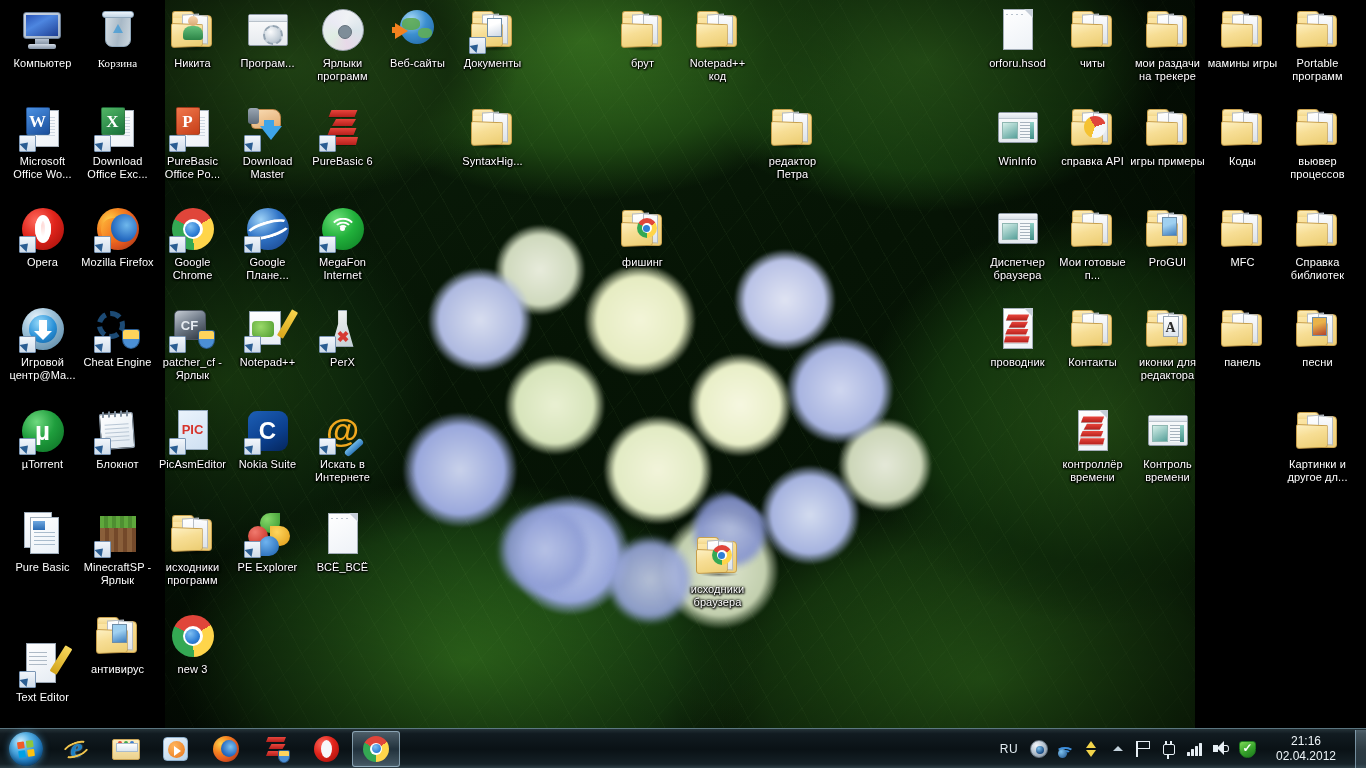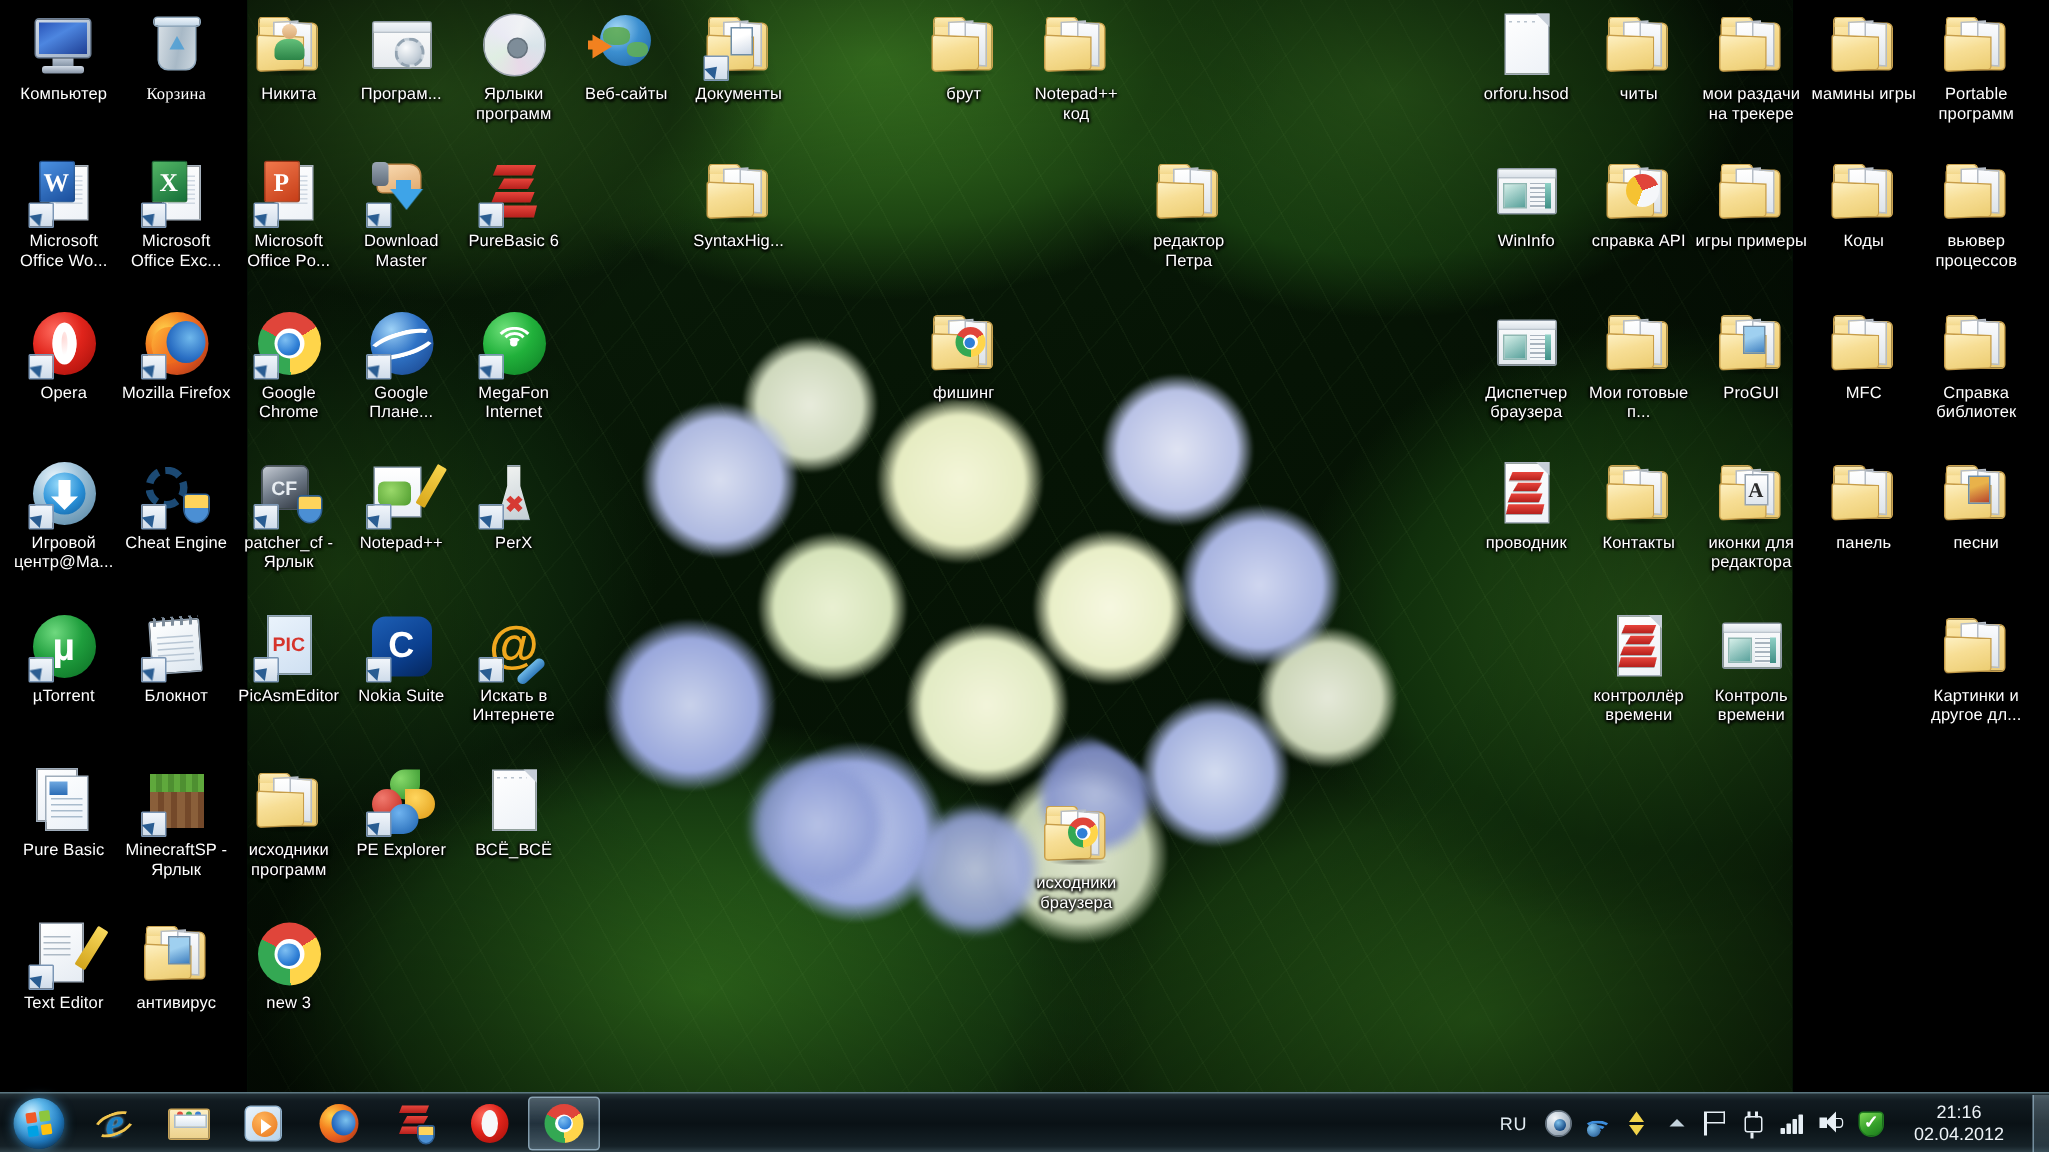--- a/index.html
+++ b/index.html
@@ -980,32 +980,32 @@
       </div>
       <div class="icon" style="left: 80px; top: 104px;">
         <div class="glyph shortcut">
           <div class="ic-office">
             <div class="pg">
               <i></i>
             </div>
             <div class="tag tag-x">X</div>
           </div>
         </div>
-        <div class="lbl">Microsoft Office Exc...</div>
+        <div class="lbl">Download Office Exc...</div>
       </div>
       <div class="icon" style="left: 155px; top: 104px;">
         <div class="glyph shortcut">
           <div class="ic-office">
             <div class="pg">
               <i></i>
             </div>
             <div class="tag tag-p">P</div>
           </div>
         </div>
-        <div class="lbl">Microsoft Office Po...</div>
+        <div class="lbl">PureBasic Office Po...</div>
       </div>
       <div class="icon" style="left: 230px; top: 104px;">
         <div class="glyph shortcut">
           <div class="ic-dm">
             <div class="hand"></div>
             <div class="cuff"></div>
             <div class="stem"></div>
             <div class="arrow"></div>
           </div>
         </div>
@@ -1465,21 +1465,21 @@
             <div class="sheet2"></div>
             <div class="front"></div>
             <div class="shadow"></div>
             <div class="chrome-badge">
               <i></i>
             </div>
           </div>
         </div>
         <div class="lbl">исходники браузера</div>
       </div>
-      <div class="icon" style="left: 5px; top: 612px; text-align: center;">
+      <div class="icon" style="left: 5px; top: 640px; text-align: center;">
         <div class="glyph shortcut">
           <div class="ic-te">
             <div class="pg"></div>
             <div class="ln"></div>
             <div class="pen"></div>
           </div>
         </div>
         <div class="lbl">Text Editor</div>
       </div>
       <div class="icon" style="left: 80px; top: 612px;">

